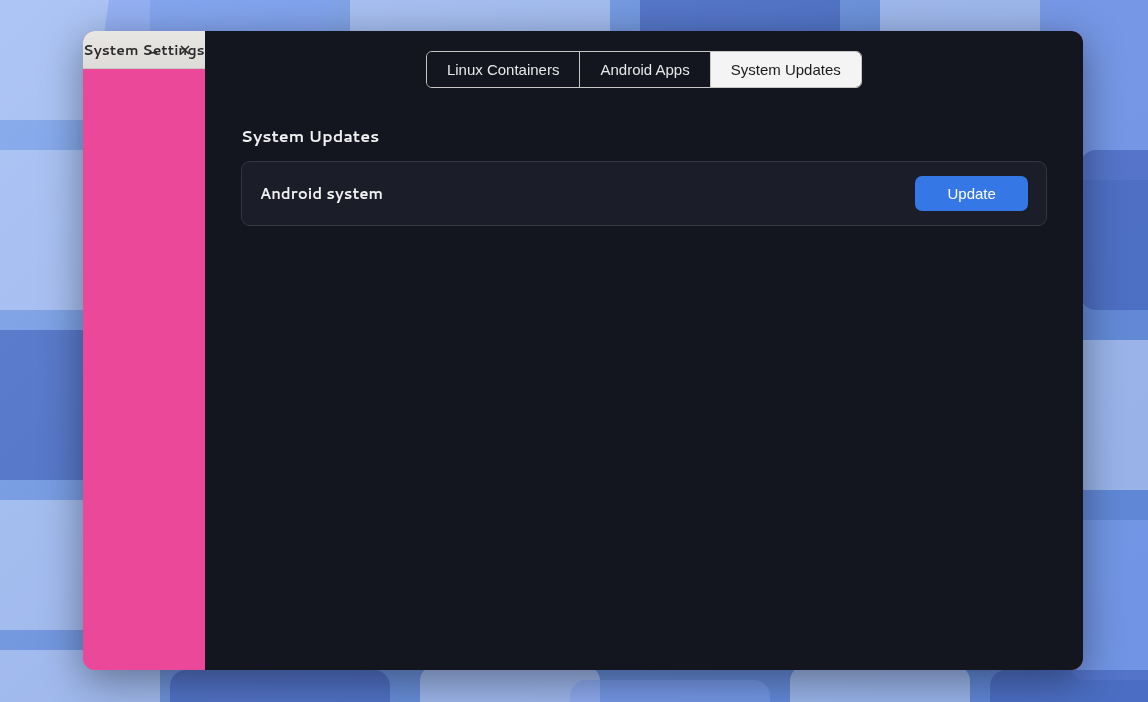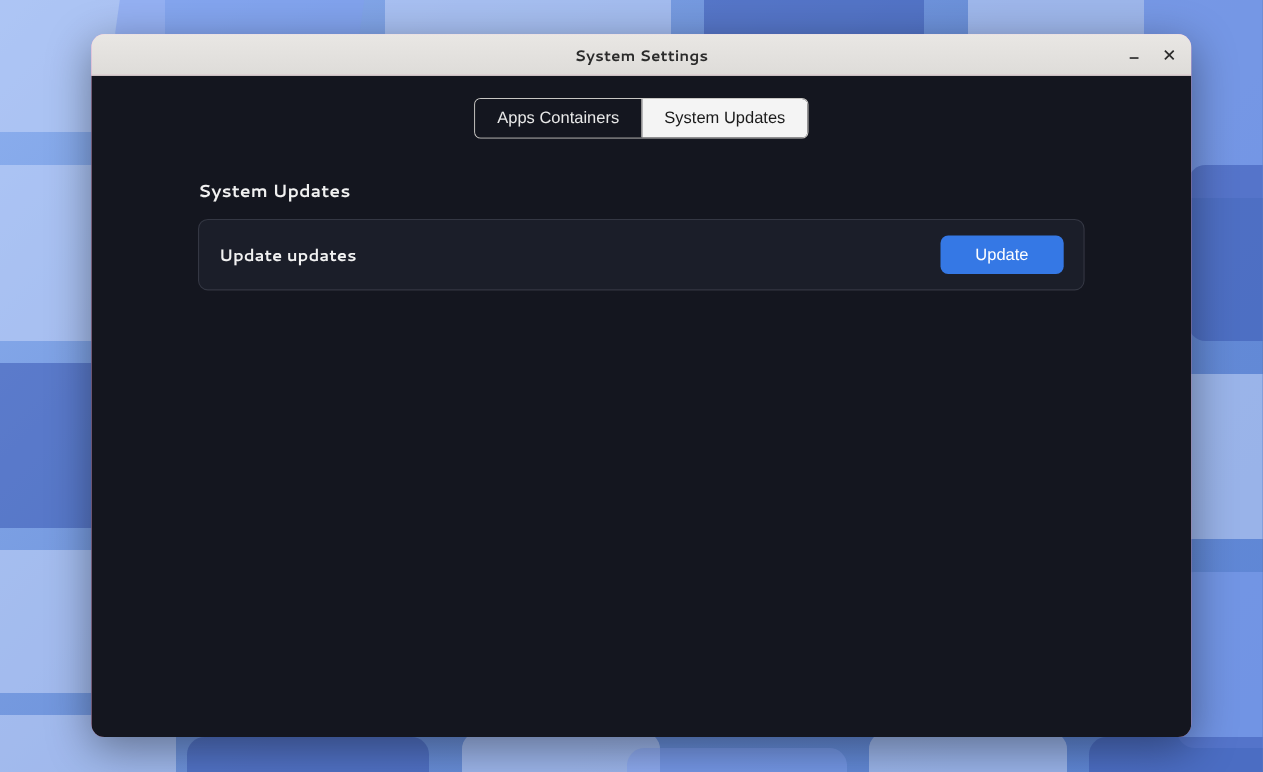--- a/index.html
+++ b/index.html
@@ -40,23 +40,23 @@
     }
     .window {
       position: absolute;
       left: 83px;
       top: 31px;
       width: 1000px;
       height: 639px;
       border-radius: 12px;
       overflow: hidden;
       box-shadow: 0 10px 40px rgba(0,0,0,0.4);
-      background: #f9a8d4;
-      display: flex;
-      flex-direction: column;
+      background: #ec4899;
+      display: flex;
+      flex-direction: row;
     }
     .titlebar {
       height: 38px;
       background: linear-gradient(180deg, #e9e7e4 0%, #dedcd9 100%);
       display: flex;
       align-items: center;
       justify-content: center;
       position: relative;
       border-bottom: 1px solid #c8c6c3;
     }
@@ -199,27 +199,28 @@
       <button class="titlebar-btn" aria-label="close">
         <svg width="10" height="10" viewBox="0 0 10 10">
             <path d="M1 1 L9 9 M9 1 L1 9" stroke="currentColor" stroke-width="1.6"></path>
           </svg>
       </button>
     </div>
   </div>
 
   <div class="content">
     <div class="tabs">
-      <button class="tab">Apps Containers</button>
+      <button class="tab">Linux Containers</button>
+      <button class="tab">Android Apps</button>
       <button class="tab active">System Updates</button>
     </div>
 
     <div class="section">
       <div class="section-heading">System Updates</div>
       <div class="card">
         <div class="card-left">
-          <span class="card-title">Update updates</span>
+          <span class="card-title">Android system</span>
         </div>
         <button class="update-btn">Update</button>
       </div>
     </div>
   </div>
 </div>
 
 </body></html>

